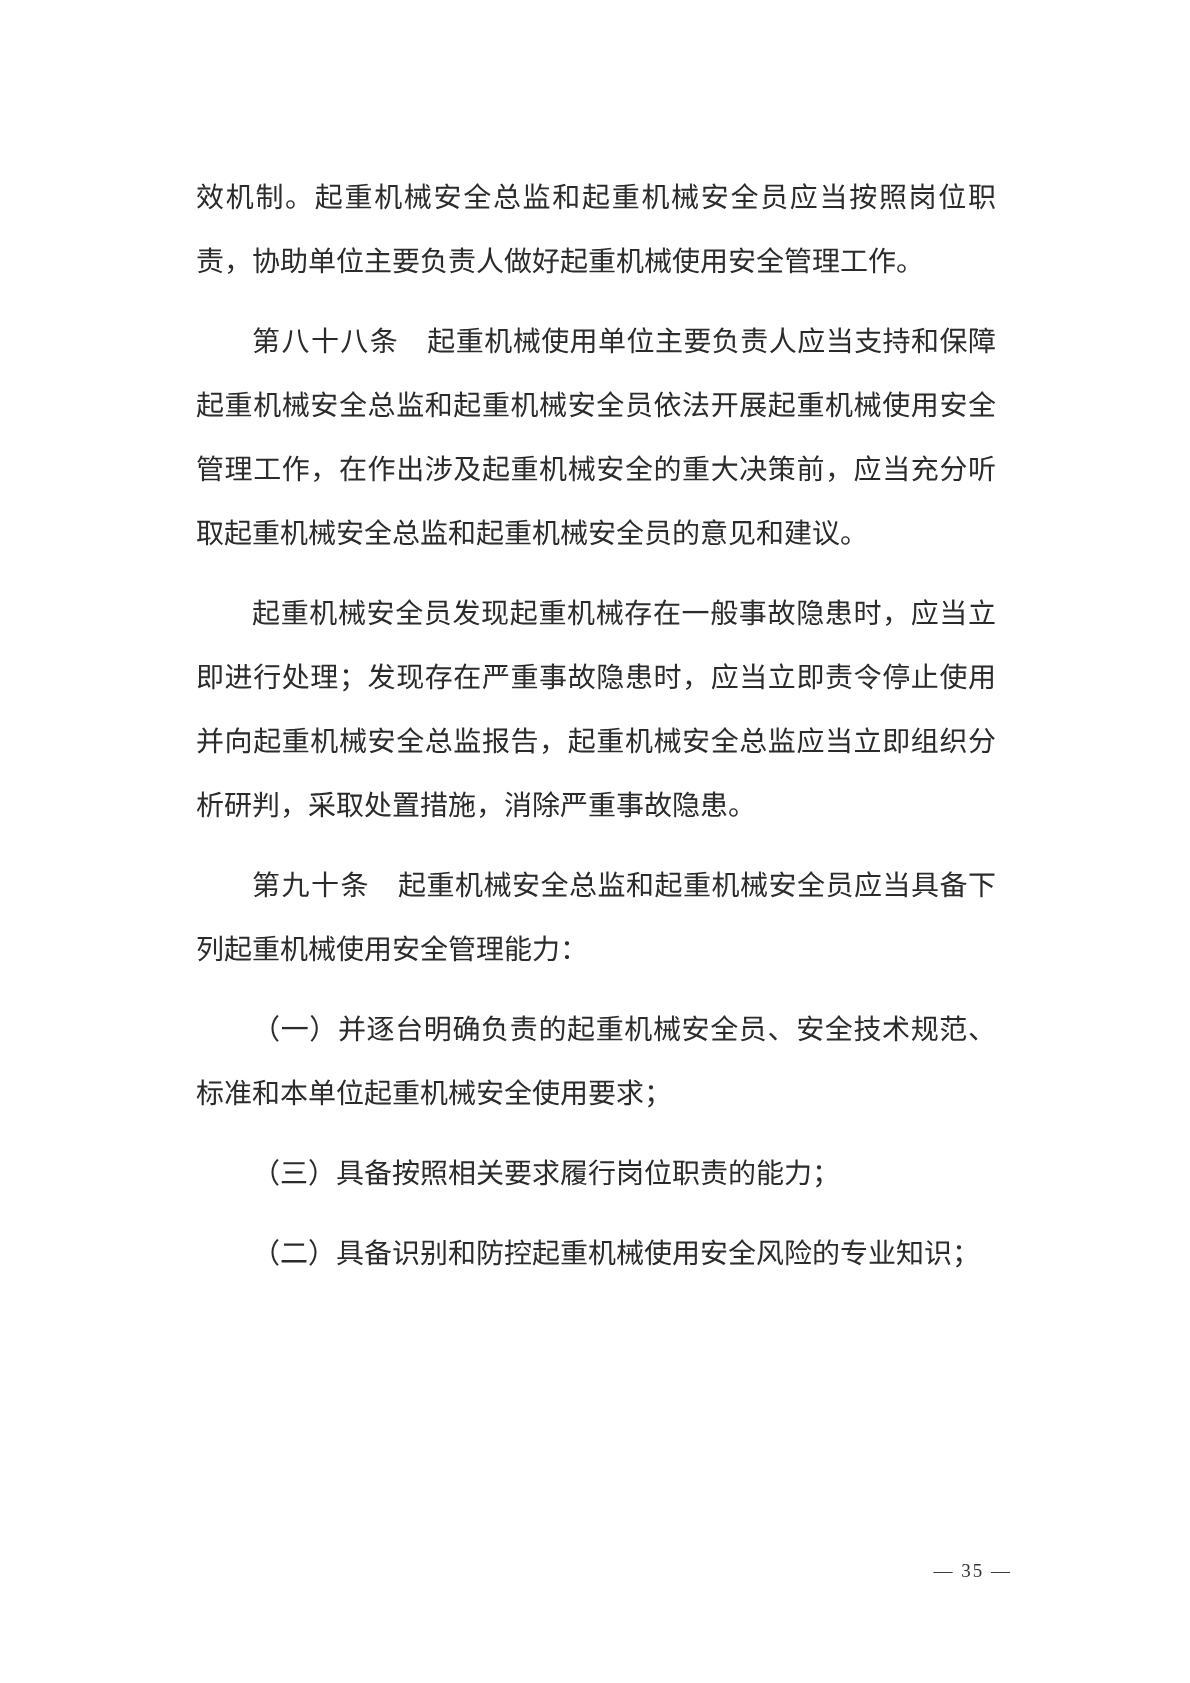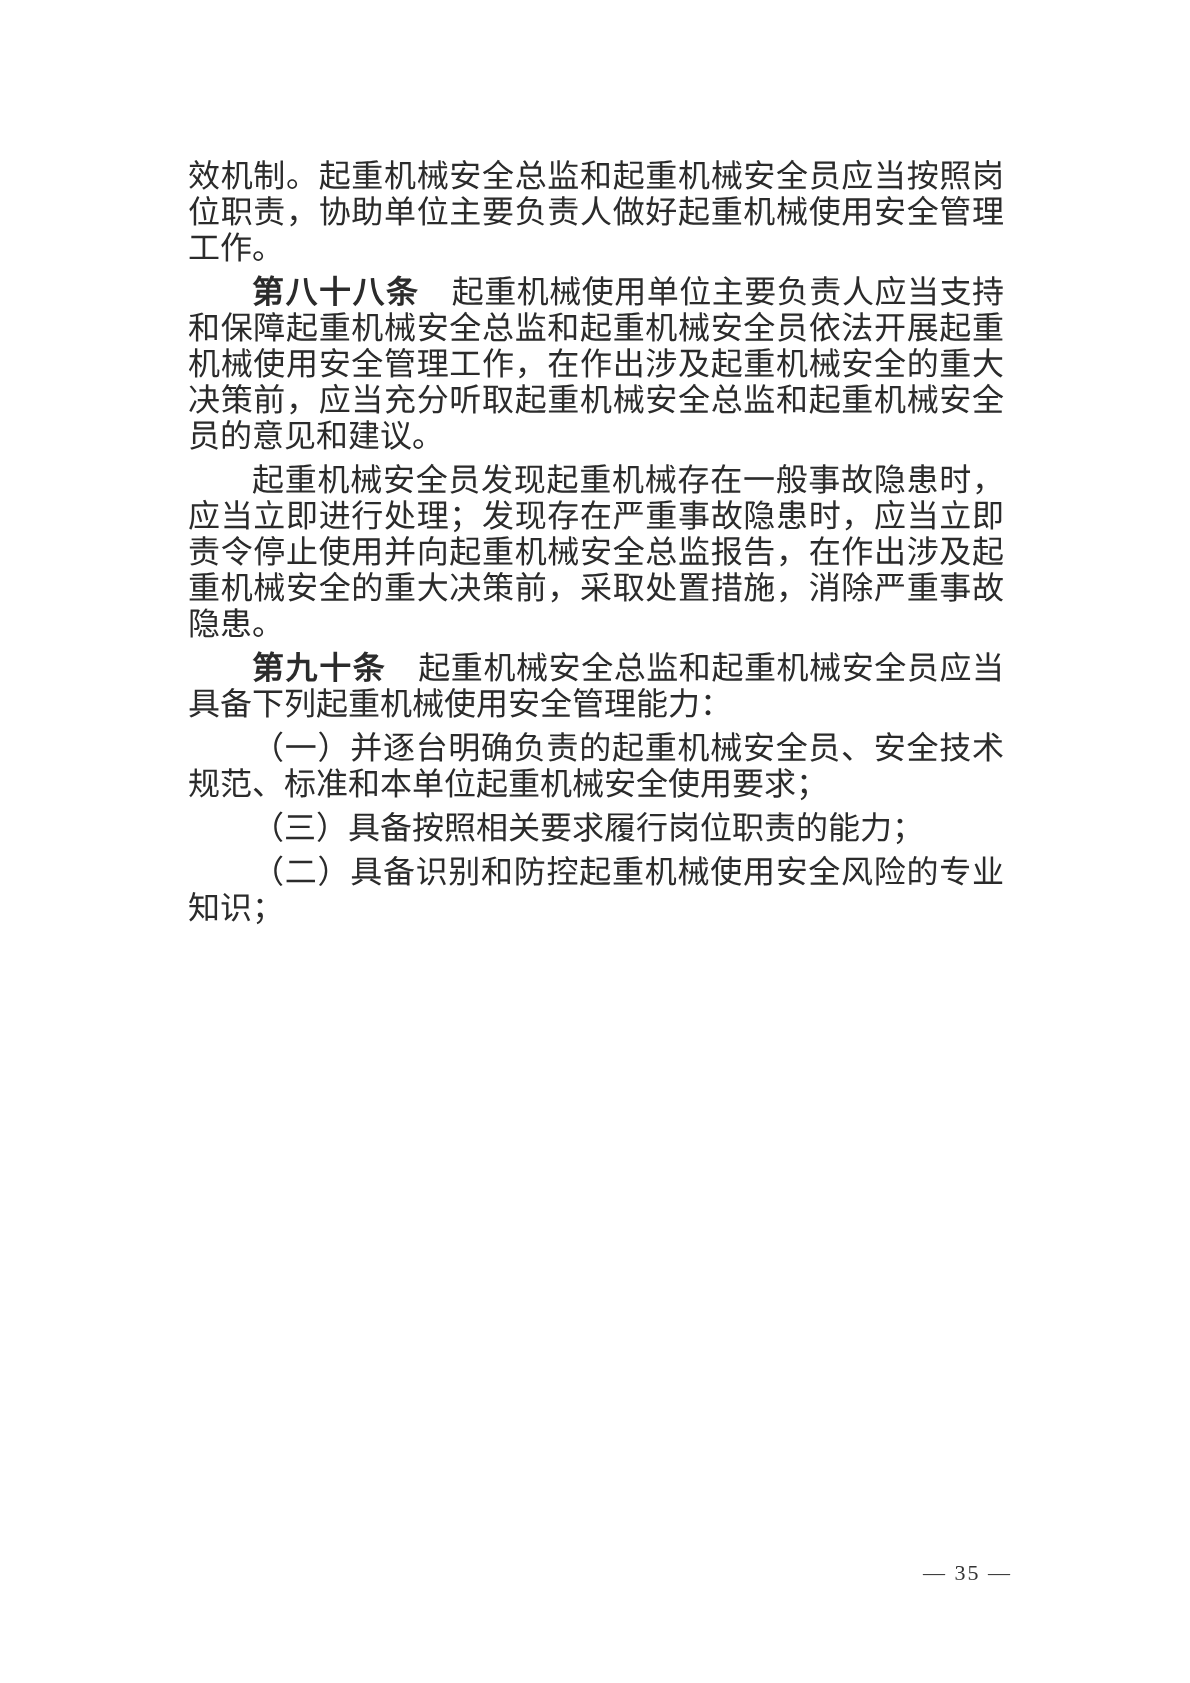--- a/index.html
+++ b/index.html
@@ -16,61 +16,61 @@
     font-family: "Liberation Serif", "DejaVu Serif", serif;
   }
   .content {
     position: absolute;
     left: 180px;
     top: 150px;
     width: 832px;
     color: #2b2b2b;
   }
   .content p {
-    margin: 8px;
-    font-size: 32px;
-    line-height: 36px;
+    margin: 16px;
+    font-size: 28px;
+    line-height: 64px;
     text-align: justify;
     text-justify: inter-ideograph;
     letter-spacing: 0px;
     font-weight: 400;
   }
   .content p.indent {
     text-indent: 2em;
   }
   .article-label {
     font-family: "Liberation Sans", "DejaVu Sans", sans-serif;
-    font-weight: 700;
+    font-weight: 400;
     margin-right: 1em;
     letter-spacing: 1px;
   }
   .footer {
     position: absolute;
     top: 1560px;
     left: 180px;
     width: 832px;
     text-align: right;
-    font-size: 22px;
+    font-size: 19px;
     color: #333333;
     letter-spacing: 2px;
   }
 </style>
 </head>
 <body>
 
 <div class="page">
   <div class="content">
 
     <p>效机制。起重机械安全总监和起重机械安全员应当按照岗位职责，协助单位主要负责人做好起重机械使用安全管理工作。</p>
 
     <p class="indent">
       <span class="article-label">第八十八条</span><span>起重机械使用单位主要负责人应当支持和保障起重机械安全总监和起重机械安全员依法开展起重机械使用安全管理工作，在作出涉及起重机械安全的重大决策前，应当充分听取起重机械安全总监和起重机械安全员的意见和建议。</span>
     </p>
 
-    <p class="indent">起重机械安全员发现起重机械存在一般事故隐患时，应当立即进行处理；发现存在严重事故隐患时，应当立即责令停止使用并向起重机械安全总监报告，在作出涉及起重机械安全的重大决策前，采取处置措施，消除严重事故隐患。</p>
+    <p class="indent">起重机械安全员发现起重机械存在一般事故隐患时，应当立即进行处理；发现存在严重事故隐患时，应当立即责令停止使用并向起重机械安全总监报告，起重机械安全总监应当立即组织分析研判，采取处置措施，消除严重事故隐患。</p>
 
 
     <p class="indent">
       <span class="article-label">第九十条</span><span>起重机械安全总监和起重机械安全员应当具备下列起重机械使用安全管理能力：</span>
     </p>
 
     <p class="indent">（一）并逐台明确负责的起重机械安全员、安全技术规范、标准和本单位起重机械安全使用要求；</p>
 
     <p class="indent">（三）具备按照相关要求履行岗位职责的能力；</p>
 

